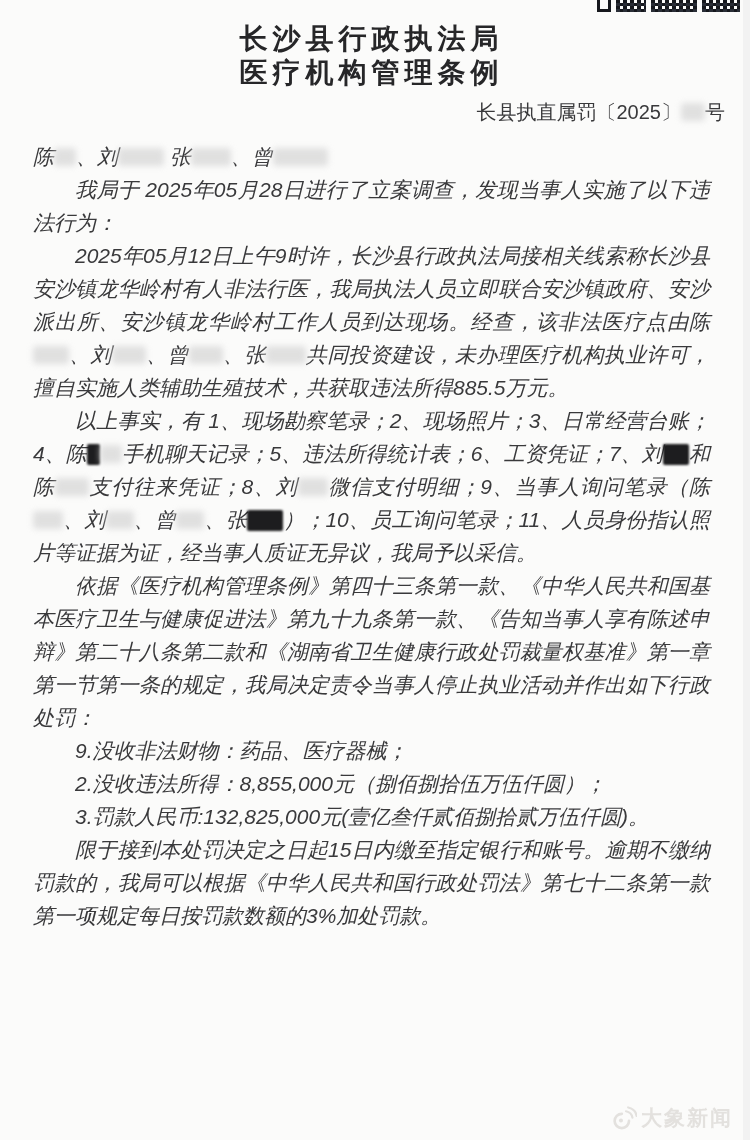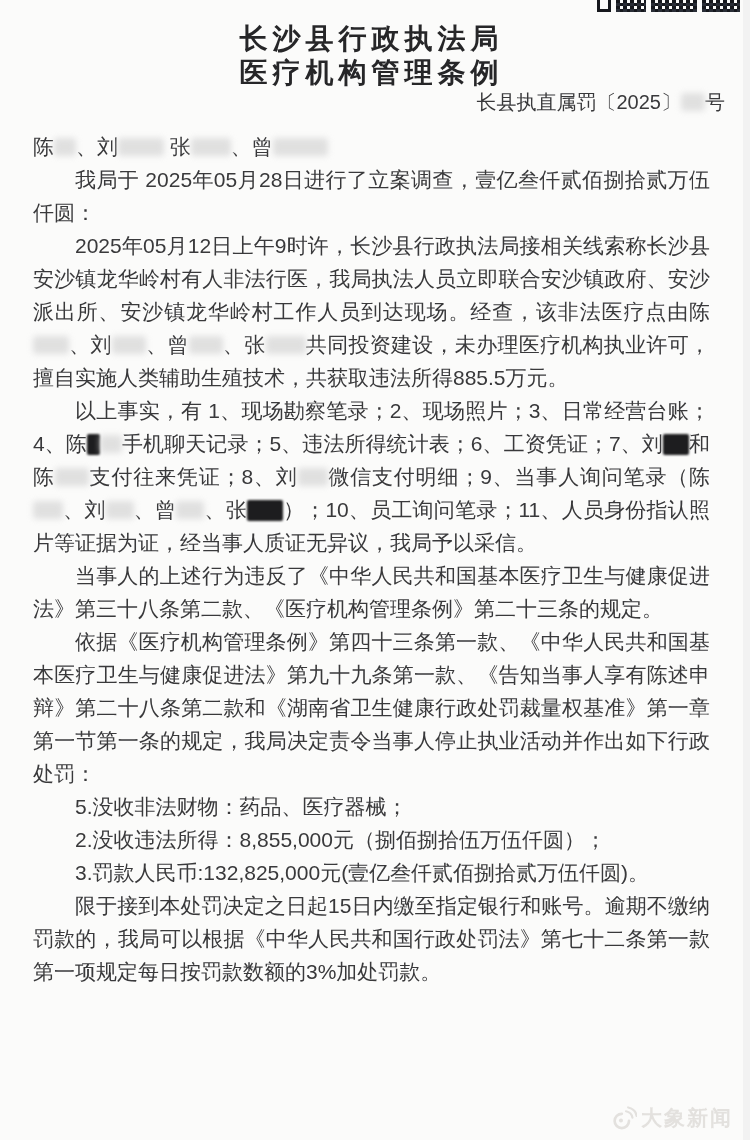--- a/index.html
+++ b/index.html
@@ -44,36 +44,37 @@
     margin-top: 22px;
     text-align: center;
     font-family: "Liberation Serif", serif;
     font-weight: bold;
     color: #262628;
     font-size: 28px;
     line-height: 34px;
     letter-spacing: 5px;
   }
   .doc-number {
+    margin-top: 10px;
     padding-right: 18px;
     text-align: right;
     font-size: 20px;
     line-height: 25px;
     color: #39393b;
   }
 
   
   .content {
     padding: 0 33px;
     font-size: 21px;
     line-height: 33px;
     text-align: justify;
     color: #39393b;
   }
-  .content p { margin: 0; }
+  .content p { margin: 0; font-style: italic; }
   .recipients { margin-top: 15px !important; }
   .para { text-indent: 2em; }
 
   
   .redact {
     display: inline-block;
     height: 18px;
     border-radius: 3px;
     vertical-align: -2px;
   }
@@ -116,26 +117,25 @@
 
   <div class="title-block">
     <div>长沙县行政执法局</div>
     <div>医疗机构管理条例</div>
   </div>
 
   <div class="doc-number">长县执直属罚〔2025〕<span class="redact redact-blur" style="width: 24px;"></span>号</div>
 
   <div class="content">
     <p class="recipients">陈<span class="redact redact-blur" style="width: 22px;"></span>、刘<span class="redact redact-blur" style="width: 46px;"></span> 张<span class="redact redact-blur" style="width: 40px;"></span>、曾<span class="redact redact-blur" style="width: 55px;"></span></p>
-    <p class="para">我局于 2025年05月28日进行了立案调查，壹亿叁仟贰佰捌拾贰万伍仟圆：</p>
+    <p class="para">我局于 2025年05月28日进行了立案调查，发现当事人实施了以下违法行为：</p>
     <p class="para">2025年05月12日上午9时许，长沙县行政执法局接相关线索称长沙县安沙镇龙华岭村有人非法行医，我局执法人员立即联合安沙镇政府、安沙派出所、安沙镇龙华岭村工作人员到达现场。经查，该非法医疗点由陈<span class="redact redact-blur" style="width: 36px;"></span>、刘<span class="redact redact-blur" style="width: 34px;"></span>、曾<span class="redact redact-blur" style="width: 34px;"></span>、张<span class="redact redact-blur" style="width: 40px;"></span>共同投资建设，未办理医疗机构执业许可，擅自实施人类辅助生殖技术，共获取违法所得885.5万元。</p>
     <p class="para">以上事实，有 1、现场勘察笔录；2、现场照片；3、日常经营台账；4、陈<span class="redact redact-black" style="width: 13px;"></span><span class="redact redact-blur" style="width: 22px;"></span>手机聊天记录；5、违法所得统计表；6、工资凭证；7、刘<span class="redact redact-black" style="width: 26px;"></span>和陈<span class="redact redact-blur" style="width: 34px;"></span>支付往来凭证；8、刘<span class="redact redact-blur" style="width: 30px;"></span>微信支付明细；9、当事人询问笔录（陈<span class="redact redact-blur" style="width: 30px;"></span>、刘<span class="redact redact-blur" style="width: 28px;"></span>、曾<span class="redact redact-blur" style="width: 28px;"></span>、张<span class="redact redact-black" style="width: 36px;"></span>）；10、员工询问笔录；11、人员身份指认照片等证据为证，经当事人质证无异议，我局予以采信。</p>
-    <p class="para">当事人的上述行为违反了《中华人民共和国基本医疗卫生与健康促进法》第三十八条第二款、《医疗机构管理条例》第二十三条的规定。</p>
     <p class="para">依据《医疗机构管理条例》第四十三条第一款、《中华人民共和国基本医疗卫生与健康促进法》第九十九条第一款、《告知当事人享有陈述申辩》第二十八条第二款和《湖南省卫生健康行政处罚裁量权基准》第一章第一节第一条的规定，我局决定责令当事人停止执业活动并作出如下行政处罚：</p>
-    <p class="para">5.没收非法财物：药品、医疗器械；</p>
+    <p class="para">9.没收非法财物：药品、医疗器械；</p>
     <p class="para">2.没收违法所得：8,855,000元（捌佰捌拾伍万伍仟圆）；</p>
     <p class="para">3.罚款人民币:132,825,000元(壹亿叁仟贰佰捌拾贰万伍仟圆)。</p>
     <p class="para">限于接到本处罚决定之日起15日内缴至指定银行和账号。逾期不缴纳罚款的，我局可以根据《中华人民共和国行政处罚法》第七十二条第一款第一项规定每日按罚款数额的3%加处罚款。</p>
 
   </div>
 
   <div class="watermark">
     <span>
       <svg width="27" height="24" viewBox="0 0 32 28">
         <path d="M14 9 a8.5 8.5 0 1 0 8.5 8.5" fill="none" stroke="#e3e1de" stroke-width="3.2" stroke-linecap="round"></path>

